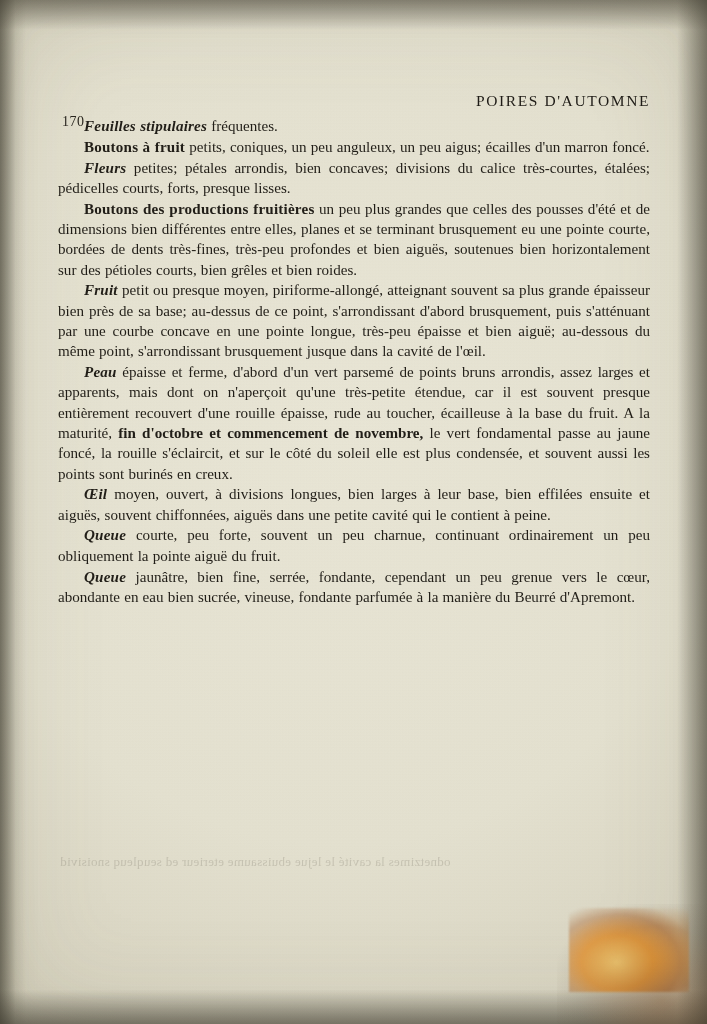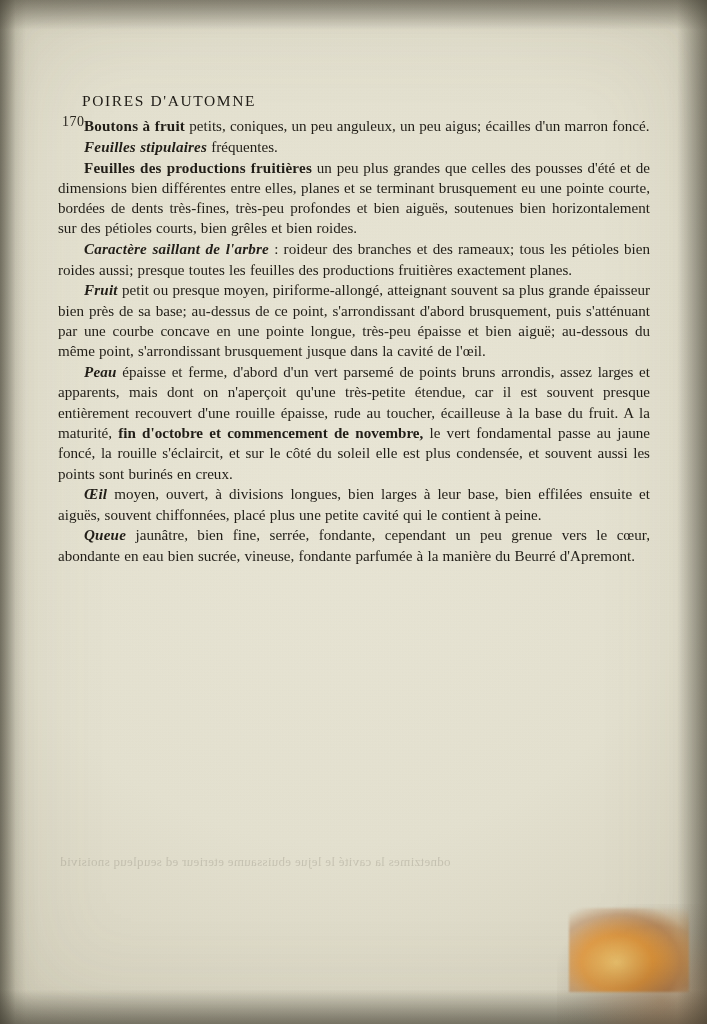--- a/index.html
+++ b/index.html
@@ -58,21 +58,21 @@
 
   #text-block {
     position: absolute;
     left: 58px;
     top: 92px;
     width: 592px;
     color: #23201a;
   }
 
   .running-head {
-    text-align: left;
+    text-align: right;
     font-size: 15.5px;
     letter-spacing: 1.6px;
     font-variant: small-caps;
     text-transform: uppercase;
     color: #1e1b16;
     margin-left: 24px;
     margin-bottom: 6px;
   }
 
   .folio {
@@ -164,48 +164,51 @@
   <div class="dark-edge-right"></div>
   <div class="dark-edge-bottom"></div>
 
   <div id="text-block">
 
     <div class="folio">170</div>
 
     <div class="running-head">POIRES D'AUTOMNE</div>
 
     <p class="para">
+      <span class="lead-i">Feuilles stipulaires</span><span> fréquentes.</span>
+    </p>
+
+    <p class="para">
       <span class="lead">Boutons à fruit</span><span> petits, coniques, un peu anguleux, un peu aigus; écailles d'un marron foncé.</span>
     </p>
 
     <p class="para">
-      <span class="lead-i">Feuilles stipulaires</span><span> fréquentes.</span>
-    </p>
-
-
-    <p class="para">
-      <span class="lead">Feuilles des productions fruitières</span><span> un peu plus grandes que celles des pousses d'été et de dimensions bien différentes entre elles, planes et se terminant brusquement eu une pointe courte, bordées de dents très-fines, très-peu profondes et bien aiguës, soutenues bien horizontalement sur des pétioles courts, bien grêles et bien roides.</span>
-    </p>
-
-    <p class="para">
-      <span class="lead-i">Caractère saillant de l'arbre</span><span> : roideur des branches et des rameaux; tous les pétioles bien roides aussi; presque toutes les feuilles des productions fruitières exactement planes.</span>
-    </p>
+      <span class="lead-i">Fleurs</span><span> petites; pétales arrondis, bien concaves; divisions du calice très-courtes, étalées; pédicelles courts, forts, presque lisses.</span>
+    </p>
+
+    <p class="para">
+      <span class="lead">Boutons des productions fruitières</span><span> un peu plus grandes que celles des pousses d'été et de dimensions bien différentes entre elles, planes et se terminant brusquement eu une pointe courte, bordées de dents très-fines, très-peu profondes et bien aiguës, soutenues bien horizontalement sur des pétioles courts, bien grêles et bien roides.</span>
+    </p>
+
 
     <p class="para">
       <span class="lead-i">Fruit</span><span> petit ou presque moyen, piriforme-allongé, atteignant souvent sa plus grande épaisseur bien près de sa base; au-dessus de ce point, s'arrondissant d'abord brusquement, puis s'atténuant par une courbe concave en une pointe longue, très-peu épaisse et bien aiguë; au-dessous du même point, s'arrondissant brusquement jusque dans la cavité de l'œil.</span>
     </p>
 
     <p class="para">
       <span class="lead-i">Peau</span><span> épaisse et ferme, d'abord d'un vert parsemé de points bruns arrondis, assez larges et apparents, mais dont on n'aperçoit qu'une très-petite étendue, car il est souvent presque entièrement recouvert d'une rouille épaisse, rude au toucher, écailleuse à la base du fruit. A la maturité, </span><b class="inline-bold">fin d'octobre et commencement de novembre,</b><span> le vert fondamental passe au jaune foncé, la rouille s'éclaircit, et sur le côté du soleil elle est plus condensée, et souvent aussi les points sont burinés en creux.</span>
     </p>
 
     <p class="para">
-      <span class="lead-i">Œil</span><span> moyen, ouvert, à divisions longues, bien larges à leur base, bien effilées ensuite et aiguës, souvent chiffonnées, placé plus une petite cavité qui le contient à peine.</span>
-    </p>
-
+      <span class="lead-i">Œil</span><span> moyen, ouvert, à divisions longues, bien larges à leur base, bien effilées ensuite et aiguës, souvent chiffonnées, aiguës dans une petite cavité qui le contient à peine.</span>
+    </p>
+
+    <p class="para">
+      <span class="lead-i">Queue</span><span> courte, peu forte, souvent un peu charnue, continuant ordinairement un peu obliquement la pointe aiguë du fruit.</span>
+    </p>
 
     <p class="para">
       <span class="lead-i">Queue</span><span> jaunâtre, bien fine, serrée, fondante, cependant un peu grenue vers le cœur, abondante en eau bien sucrée, vineuse, fondante parfumée à la manière du Beurré d'Apremont.</span>
     </p>
 
   </div>
 
   <div id="ghost">odnetzimes la cavité le lejue ebuissaume eterieur ed seuqleuq snoisivid</div>
 
   <div id="flare"></div>

